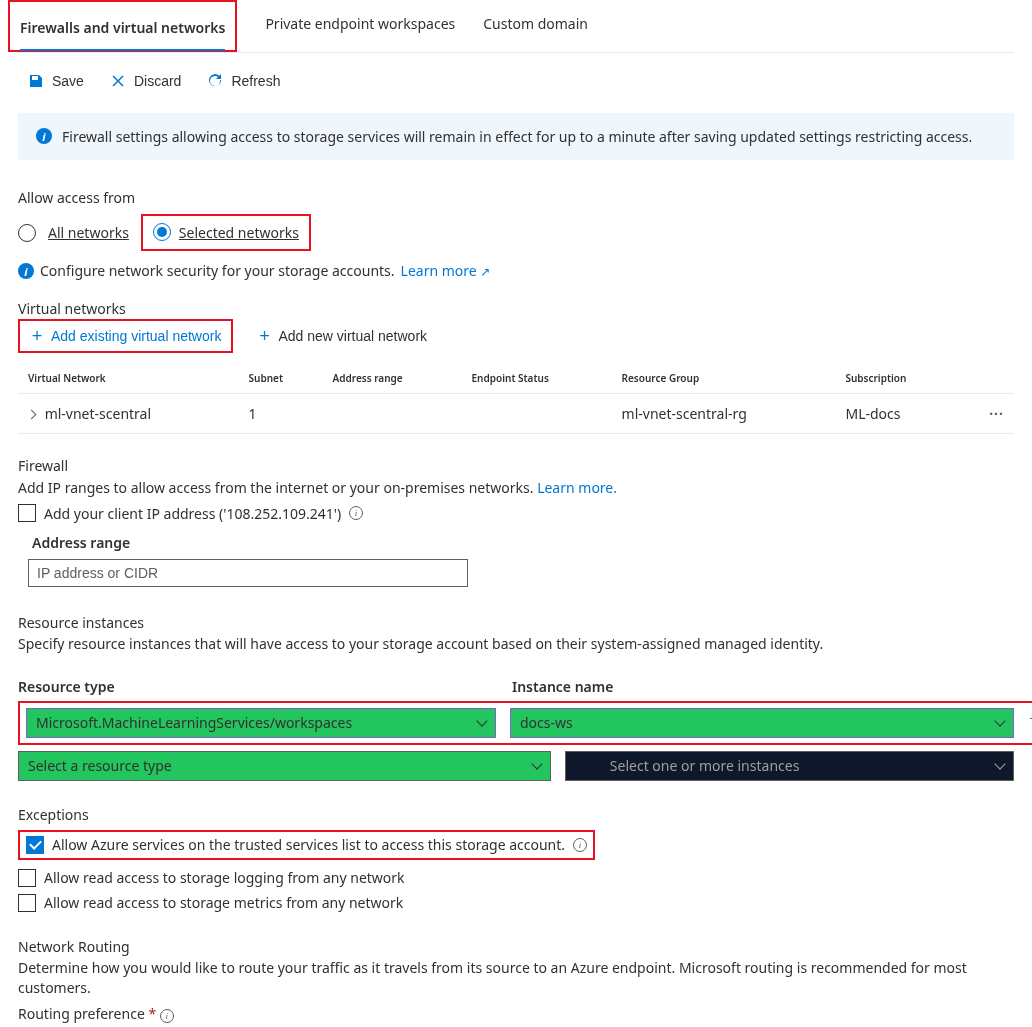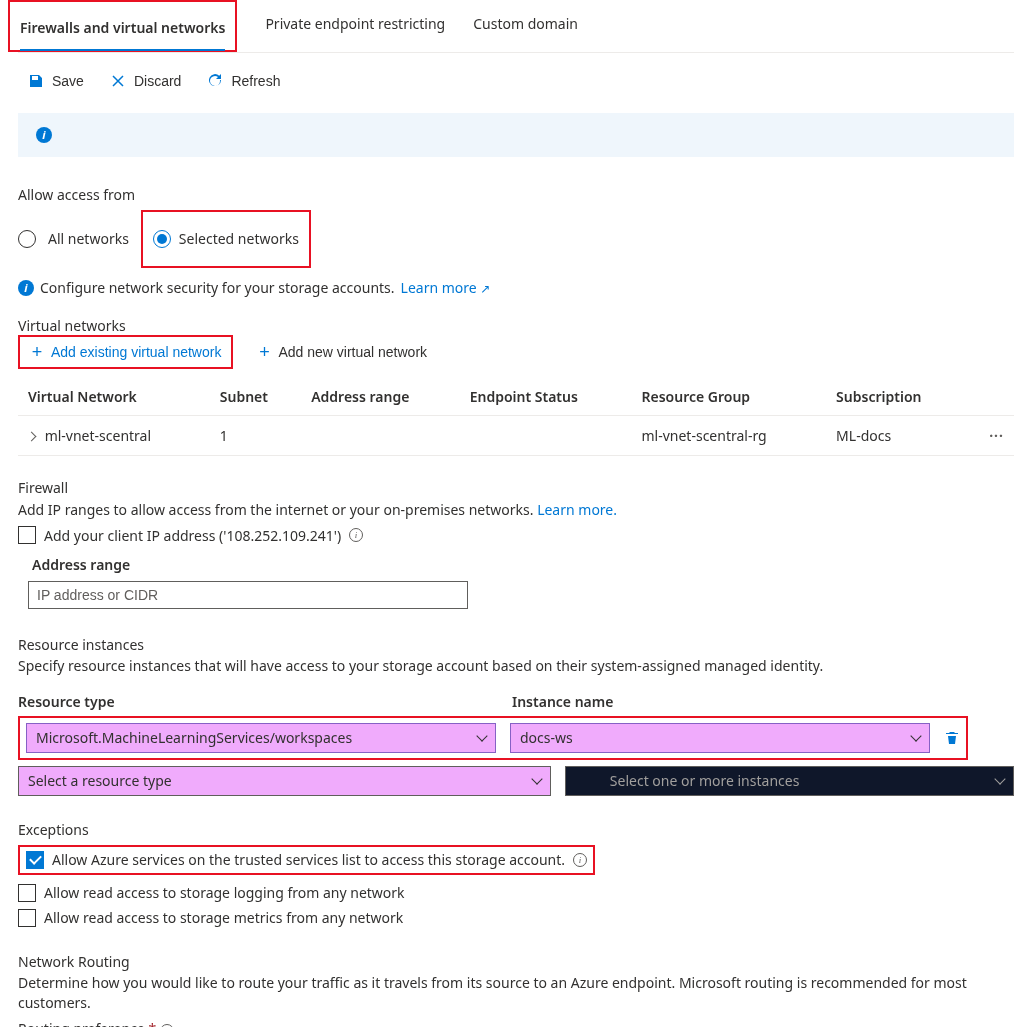--- a/index.html
+++ b/index.html
@@ -59,42 +59,42 @@
   .section-label { margin-bottom: 6px; }
   .radio-row { display: flex; align-items: center; gap: 12px; margin-bottom: 10px; }
   .radio {
     width: 18px; height: 18px; border: 1px solid #323130; border-radius: 50%;
     display: inline-flex; align-items: center; justify-content: center; cursor: pointer;
   }
   .radio.selected { border-color: #0078d4; }
   .radio.selected::after {
     content: ''; width: 10px; height: 10px; border-radius: 50%; background: #0078d4;
   }
-  .radio-label { cursor: pointer; }
-  .highlight-radio { padding: 17px 10px; display: inline-flex; align-items: center; gap: 8px; }
+  .radio-label { cursor: pointer; text-decoration: underline; }
+  .highlight-radio { padding: 7px 10px; display: inline-flex; gap: 8px; }
   .config-text { display: flex; align-items: center; gap: 6px; margin-bottom: 18px; }
   .link { color: #0078d4; cursor: pointer; }
   .ext-icon { color: #0078d4; font-size: 12px; }
   .subhead { }
   .vnet-actions { display: flex; gap: 14px; margin-bottom: 10px; }
   .add-btn {
     display: inline-flex; align-items: center; gap: 7px;
     background: none; border: none; cursor: pointer;
     font-size: 14px; color: #0078d4; padding: 7px 10px;
   }
   .plus {
     display: inline-block; width: 14px; text-align: center;
     font-size: 18px; line-height: 14px; color: #0078d4; font-weight: 300;
   }
   .add-btn.dark { color: #323130; }
   .highlight-add { padding: 0; }
   
   .vnet-table { width: 100%; border-collapse: collapse; margin-bottom: 22px; }
   .vnet-table th {
-    text-align: left; font-weight: 600; font-size: 14px;
+    text-align: left; font-weight: 600; font-size: 10px;
     padding: 8px 10px; border-bottom: 1px solid #edebe9;
   }
   .vnet-table td { padding: 10px 10px; border-bottom: 1px solid #edebe9; }
   .chev-right {
     display: inline-block; width: 7px; height: 7px;
     border-right: 1.5px solid #605e5c; border-bottom: 1.5px solid #605e5c;
     transform: rotate(-45deg); margin-right: 6px; position: relative; top: -1px;
   }
   .ellipsis-cell { text-align: right; padding-right: 0; }
   .ellipsis { letter-spacing: 1px; font-weight: 700; color: #605e5c; cursor: pointer; }
@@ -118,29 +118,29 @@
     display: inline-flex; align-items: center; justify-content: center;
     font-size: 9px; color: #605e5c; cursor: pointer; font-style: italic; font-family: serif;
   }
   .sub-label { font-weight: 600; margin: 10px 0 6px 14px; }
   .text-input {
     border: 1px solid #605e5c; padding: 5px 8px; font-size: 14px;
     width: 440px; margin-left: 10px; margin-bottom: 26px;
   }
   .text-input::placeholder { color: #605e5c; }
   
-  .ri-head-row { display: flex; gap: 14px; margin-top: 16px; margin-bottom: 4px; }
+  .ri-head-row { display: flex; gap: 14px; margin-top: 23px; margin-bottom: 4px; }
   .ri-head { font-weight: 600; }
   .ri-col-a { width: 480px; }
   .ri-col-b { flex: 1; }
   .row-box { display: flex; gap: 14px; align-items: center; margin-bottom: 6px; }
   .fake-select {
     border: 1px solid #605e5c; height: 30px; display: flex;
     align-items: center; justify-content: space-between;
-    padding: 0 9px; cursor: pointer; background: #f0abfc;
+    padding: 0 9px; cursor: pointer; background: #22c55e;
   }
   .fake-select.purple { border-color: #8661c5; }
   .fake-select .caret {
     width: 8px; height: 8px; border-right: 1.5px solid #323130;
     border-bottom: 1.5px solid #323130; transform: rotate(45deg);
     margin-top: -4px;
   }
   .fake-select.disabled { background: #0f172a; color: #a19f9d; padding-left: 44px; }
   .fake-select.disabled .caret { border-color: #a19f9d; }
   .highlight-ri { padding: 5px 6px; display: flex; gap: 14px; align-items: center; width: fit-content; margin-bottom: 6px; }
@@ -156,21 +156,21 @@
 </head>
 <body>
 
 
 
 
 <div class="tabs">
   <span class="highlight-box highlight-tab">
     <div class="tab active">Firewalls and virtual networks</div>
   </span>
-  <div class="tab">Private endpoint restricting</div>
+  <div class="tab">Private endpoint workspaces</div>
   <div class="tab">Custom domain</div>
 </div>
 
 
 <div class="toolbar">
   <button class="tool-btn">
     <svg viewBox="0 0 16 16">
         <path d="M2 2h9l3 3v9H2V2zm2 1v4h6V3H4zm1 7h6v3H5v-3z"></path>
       </svg>
     <span>Save</span>
@@ -185,20 +185,21 @@
     <svg viewBox="0 0 16 16">
         <path d="M8 3a5 5 0 1 0 4.9 4H14a6 6 0 1 1-1.8-4.2L14 1v5H9l2-2A5 5 0 0 0 8 3z"></path>
       </svg>
     <span>Refresh</span>
   </button>
 </div>
 
 
 <div class="info-banner">
   <span class="info-icon">i</span>
+  <span>Firewall settings allowing access to storage services will remain in effect for up to a minute after saving updated settings restricting access.</span>
 </div>
 
 
 <div class="section-label">Allow access from</div>
 <div class="radio-row">
   <span class="radio"></span>
   <span class="radio-label">All networks</span>
   <span class="highlight-box highlight-radio">
     <span class="radio selected"></span>
     <span class="radio-label">Selected networks</span>
@@ -274,21 +275,21 @@
 <div class="sec-desc">Specify resource instances that will have access to your storage account based on their system-assigned managed identity.</div>
 <div class="ri-head-row">
   <div class="ri-head ri-col-a">Resource type</div>
   <div class="ri-head ri-col-b">Instance name</div>
 </div>
 <div class="highlight-box highlight-ri">
   <div class="fake-select purple ri-col-a" style="width:470px">
     <span>Microsoft.MachineLearningServices/workspaces</span>
       <span class="caret"></span>
   </div>
-  <div class="fake-select purple" style="width:420px">
+  <div class="fake-select purple" style="width:504px">
     <span>docs-ws</span>
       <span class="caret"></span>
   </div>
   <svg class="trash" viewBox="0 0 16 16">
       <path d="M6 2h4l1 1h3v1H2V3h3l1-1zm-2 4h8l-1 8H5L4 6z"></path>
     </svg>
 </div>
 <div class="row-box gap-bottom">
   <div class="fake-select ri-col-a" style="width:560px">
     <span>Select a resource type</span>

